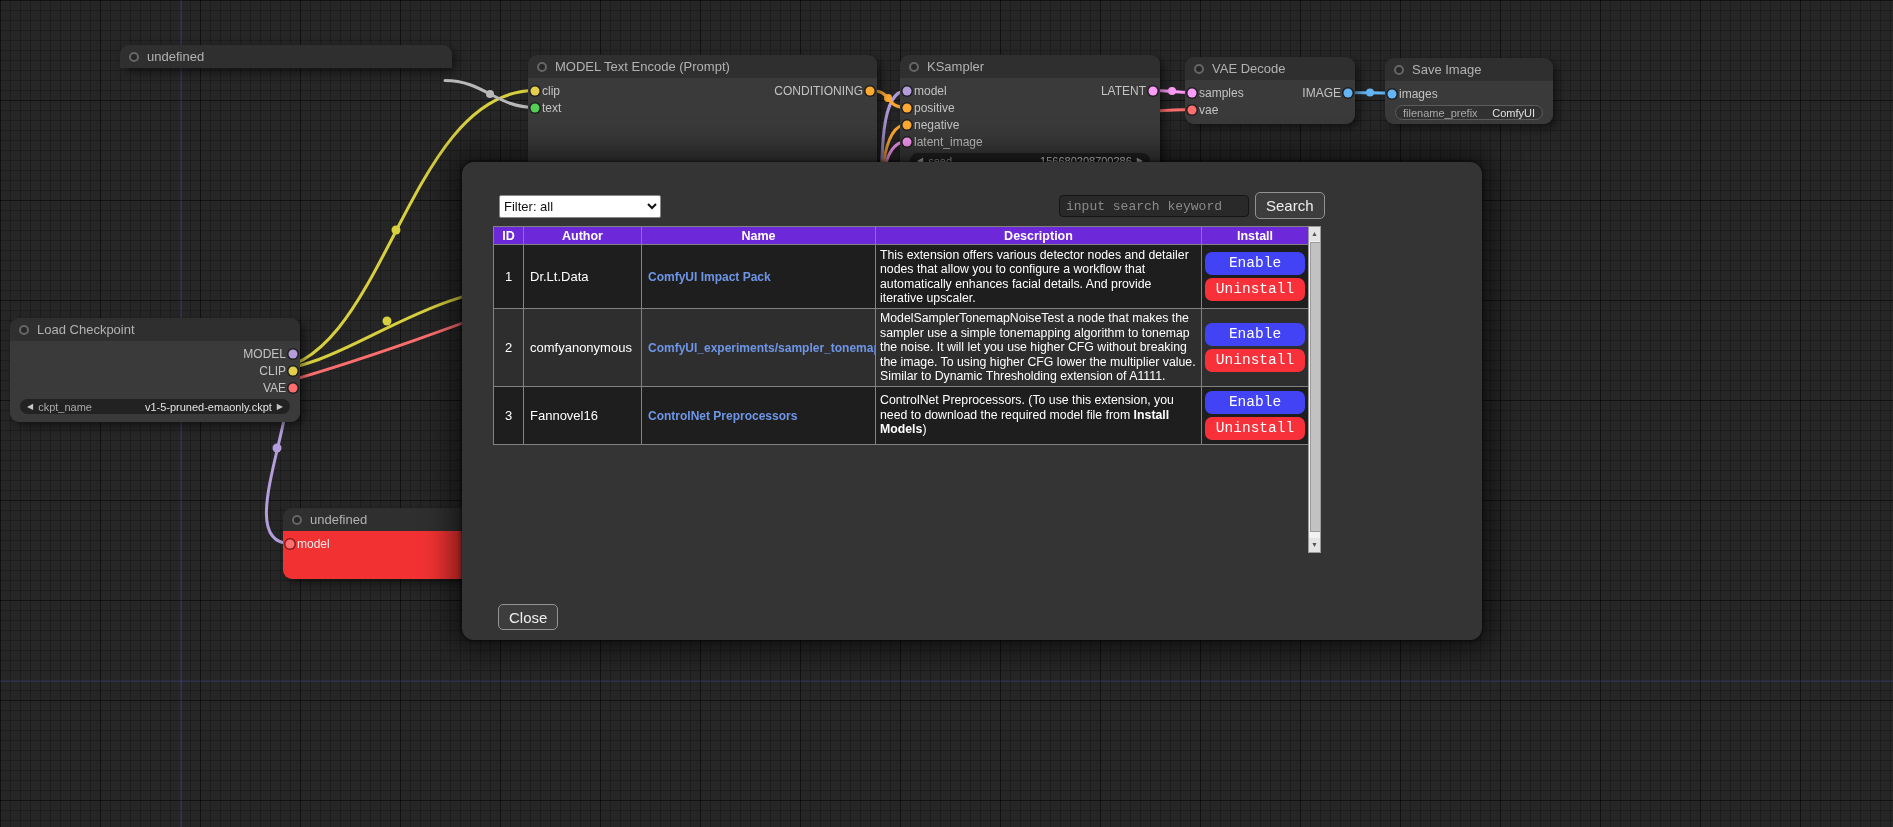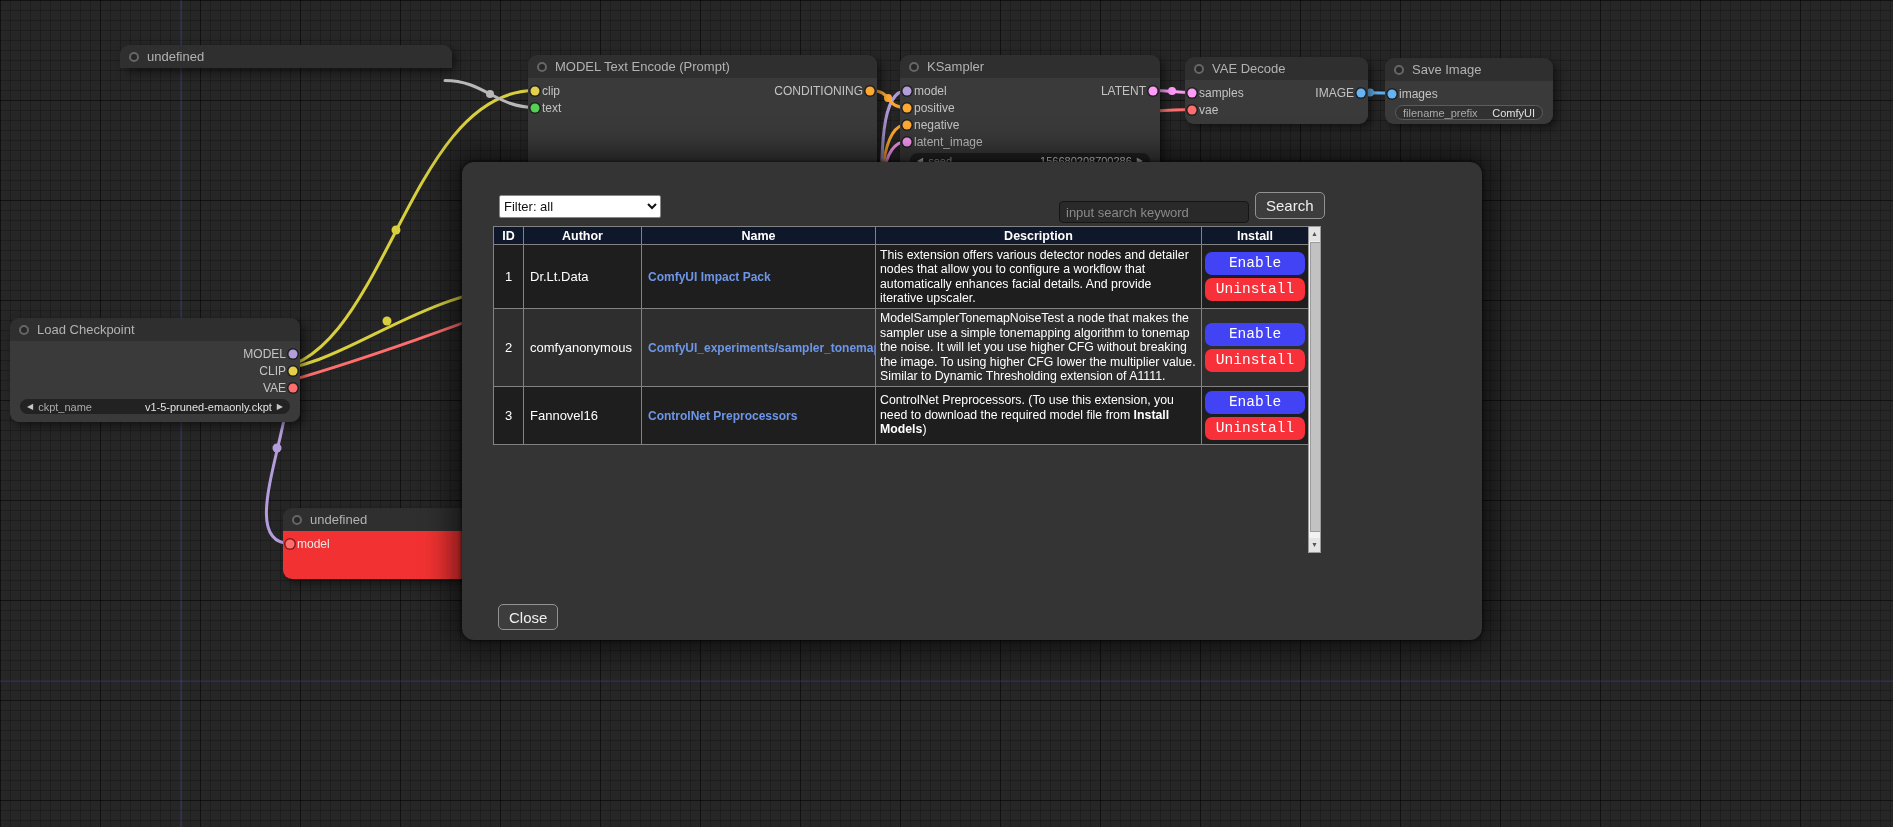--- a/index.html
+++ b/index.html
@@ -36,30 +36,30 @@
   .p-cond{background:#ffa931;} .p-latent{background:#ff9cf9;} .p-image{background:#64b5f6;}
   .p-string{background:#54d154;} .p-red{background:#ff6e6e;}
   .widget{height:15px;margin:3px 10px 0 10px;background:#222;border-radius:8px;display:flex;align-items:center;padding:0 7px;font-size:11px;color:#aaa;gap:5px;}
   .widget.outline{background:rgba(34,34,34,0.35);border:1px solid #5c5c5c;}
   .warr{font-size:8px;color:#c5c5c5;line-height:1;}
   .wvalue{margin-left:auto;color:#e2e2e2;}
 
   
   .modal{position:absolute;left:462px;top:162px;width:1020px;height:478px;background:#343434;border-radius:12px;z-index:10;box-shadow:0 0 30px 10px rgba(0,0,0,0.55),0 0 4px rgba(0,0,0,0.8);}
   .filter-select{position:absolute;left:37px;top:33px;width:162px;height:23px;font-size:13px;font-family:"Liberation Sans",sans-serif;background:#fff;color:#111;border:1px solid #888;border-radius:2px;}
-  .search-input{position:absolute;left:597px;top:39px;width:176px;height:20px;background:#292929;color:#ccc;border:1px solid #151515;border-radius:4px;padding:0 6px;font-size:13px;font-family:Liberation Sans, sans-serif;}
+  .search-input{position:absolute;left:597px;top:33px;width:176px;height:20px;background:#292929;color:#ccc;border:1px solid #151515;border-radius:4px;padding:0 6px;font-size:13px;font-family:Liberation Mono, monospace;}
   .search-input::placeholder{color:#8a8a8a;}
   .btn{font-family:"Liberation Sans",sans-serif;font-size:15px;color:#efefef;background:#3d3d3d;border:1px solid #929292;border-radius:5px;padding:2px 10px;cursor:pointer;}
   .search-btn{position:absolute;left:793px;top:30px;height:27px;}
   .close-btn{position:absolute;left:36px;top:442px;height:26px;}
 
   .tablewrap{position:absolute;left:31px;top:64px;width:828px;height:327px;}
   table.ext{border-collapse:collapse;table-layout:fixed;width:815px;font-size:13px;color:#fff;}
   table.ext th, table.ext td{border:1px solid #828282;overflow:hidden;}
-  table.ext th{background:#0f172a;color:#fff;font-size:12.5px;font-weight:bold;height:17px;padding:0 2px;text-align:center;}
+  table.ext th{background:#6d28d9;color:#fff;font-size:12.5px;font-weight:bold;height:17px;padding:0 2px;text-align:center;}
   tr.r-odd td{background:#1e1e1e;}
   tr.r-even td{background:#2e2e2e;}
   td.c-id{text-align:center;}
   td.c-author{padding:8px 6px;}
   td.c-name{padding:0 6px;white-space:nowrap;}
   td.c-name a{color:#6e96e8;font-weight:bold;font-size:12px;text-decoration:none;}
   td.c-desc{padding:2px 4px;font-size:12.3px;line-height:14.5px;vertical-align:middle;}
   td.c-install{text-align:center;vertical-align:middle;}
   .pillbtn{display:block;width:100px;height:23px;margin:3px auto;border:none;border-radius:7px;color:#fff;font-size:14.5px;font-family:Liberation Mono, monospace;cursor:pointer;line-height:23px;padding:0;}
   .pill-enable{background:#4343f6;}
@@ -154,21 +154,21 @@
       </div>
       <div class="widget">
         <span class="warr">◀</span>
         <span>seed</span>
         <span class="wvalue">156680208700286</span>
         <span class="warr">▶</span>
       </div>
     </div>
   </div>
 
-  <div class="node" style="left:1185px;top:57px;width:183px;">
+  <div class="node" style="left:1185px;top:57px;width:170px;">
     <div class="nhead">
       <span class="ndot"></span>
       <span>VAE Decode</span>
     </div>
     <div class="nbody" style="height:44px;">
       <div class="srow">
         <span class="port in p-latent"></span>
         <span class="lbl">samples</span>
         <span class="lbl out-lbl">IMAGE</span>
         <span class="port out p-image"></span>

